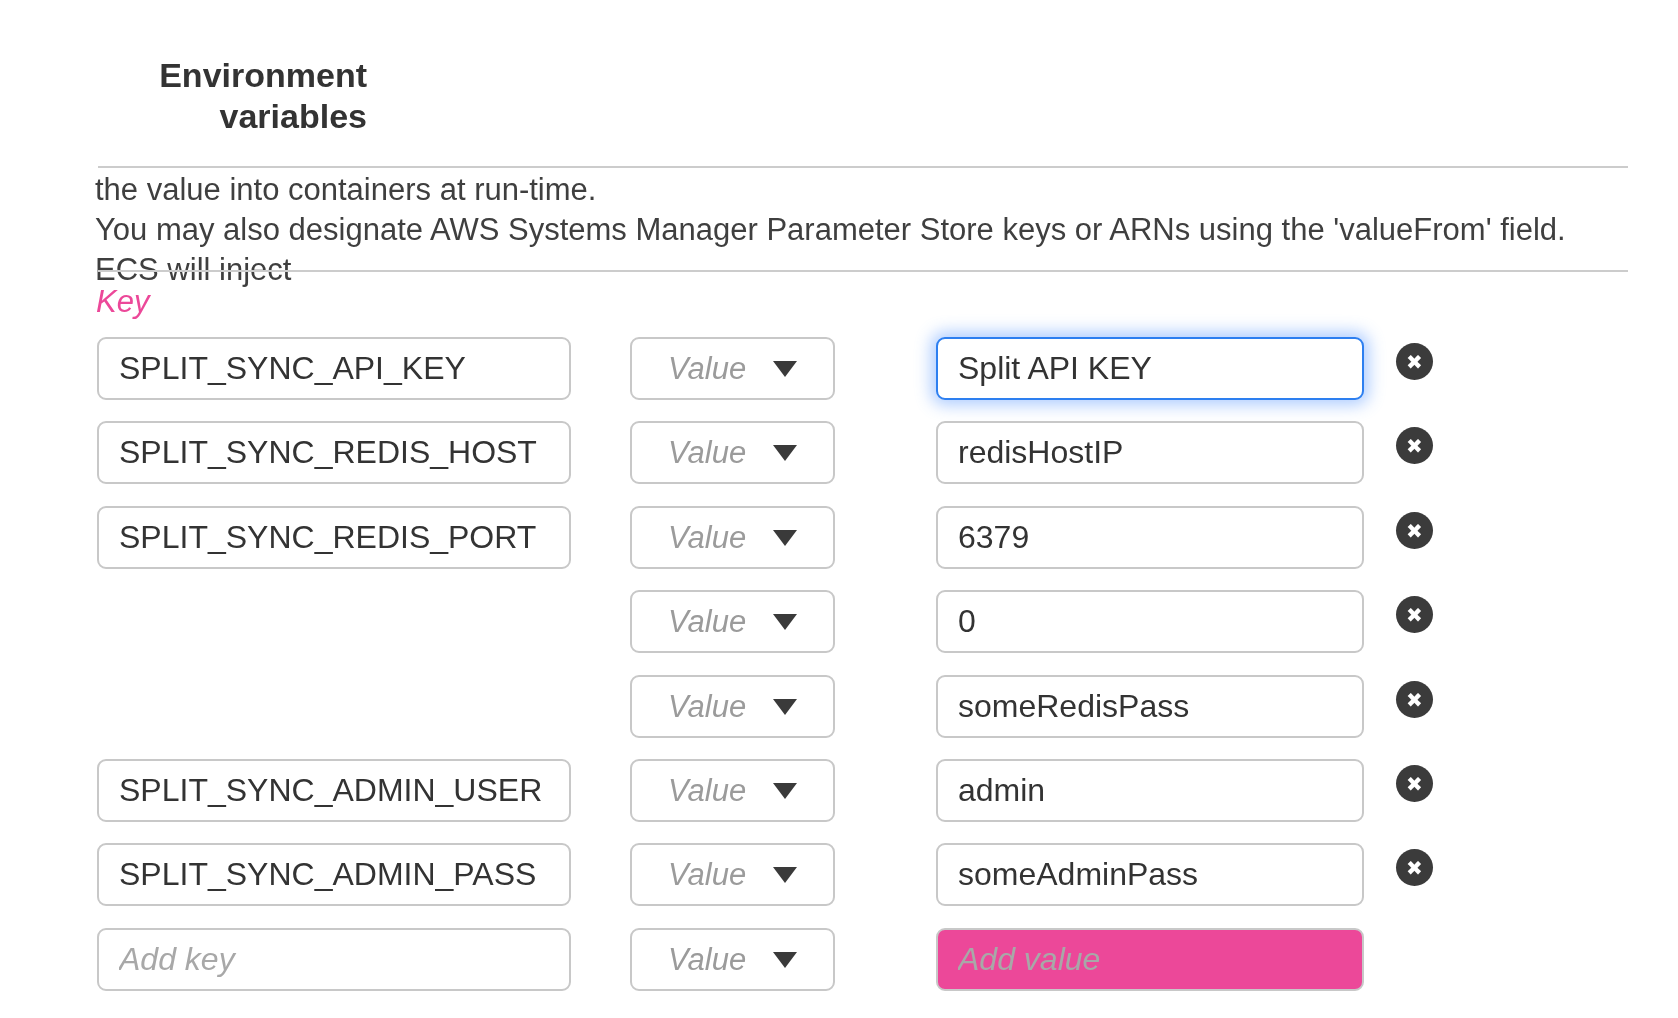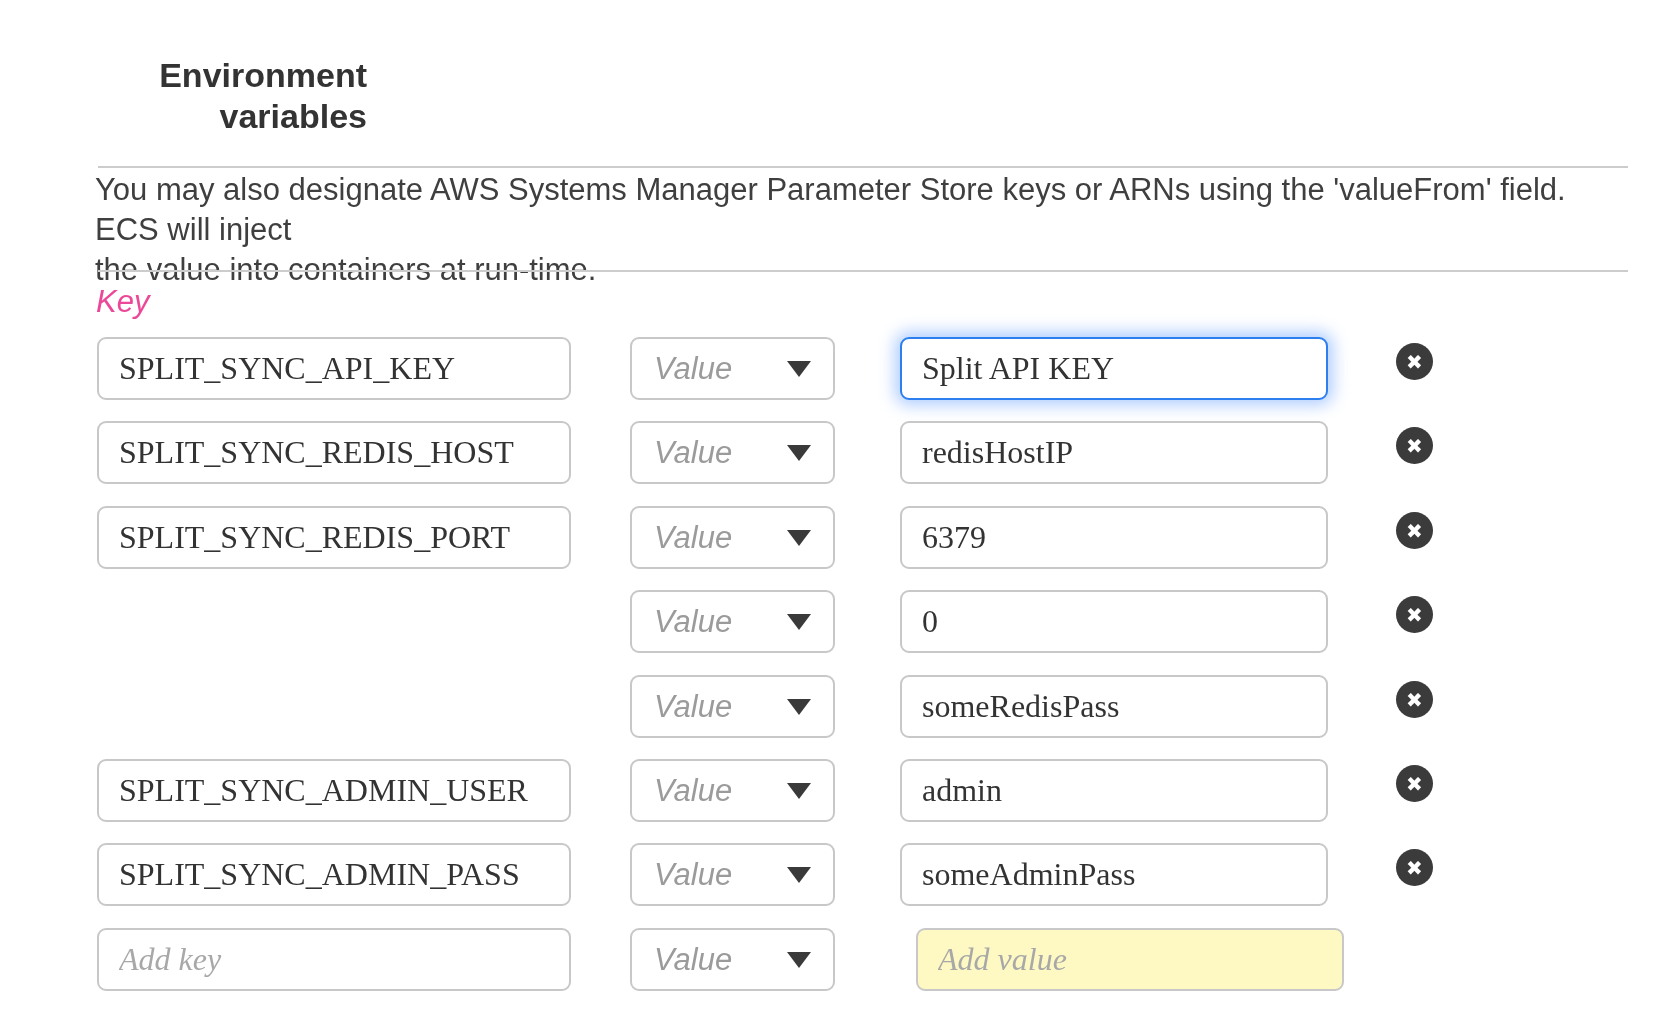--- a/index.html
+++ b/index.html
@@ -67,56 +67,55 @@
   }
 
   .inp {
     position: absolute;
     top: 0;
     height: 63px;
     box-sizing: border-box;
     border: 2px solid #c8c8c8;
     border-radius: 9px;
     background: #ffffff;
-    font-family: Liberation Serif, serif;
+    font-family: Liberation Sans, sans-serif;
     font-size: 32px;
     color: #333333;
     padding: 0 20px;
     outline: none;
   }
   .inp::placeholder {
     color: #a8a8a8;
     font-style: italic;
     opacity: 1;
   }
   .inp.key { left: 97px; width: 474px; }
-  .inp.val { left: 900px; width: 428px; }
+  .inp.val { left: 936px; width: 428px; }
   .inp.val.focused {
     border: 2px solid #2d7ff0;
     box-shadow: 0 0 16px 5px rgba(77, 144, 254, 0.45);
   }
   .inp.val.disabled {
-    background: #fef9c3;
-    margin-left: 16px;
+    background: #ec4899;
   }
 
   .dropdown {
     position: absolute;
     left: 630px;
     top: 0;
     width: 205px;
     height: 63px;
     box-sizing: border-box;
     border: 2px solid #c8c8c8;
     border-radius: 9px;
     background: #ffffff;
     display: flex;
     align-items: center;
     justify-content: space-between;
-    padding: 0 22px;
+    padding: 0 36px;
     cursor: pointer;
   }
   .dd-label {
     font-size: 31px;
     font-style: italic;
     color: #9b9b9b;
   }
   .dd-caret {
     width: 0;
     height: 0;
@@ -151,22 +150,22 @@
 </head>
 <body>
 
 <div id="canvas">
 
   <div class="form-label">Environment variables</div>
 
   <div class="divider" id="divider-top"></div>
 
   <div class="description">
+    <div>the value into containers at run-time.</div>
     <div>You may also designate AWS Systems Manager Parameter Store keys or ARNs using the 'valueFrom' field. ECS will inject</div>
-    <div>the value into containers at run-time.</div>
   </div>
 
   <div class="divider" id="divider-mid"></div>
 
   <div class="col-header">Key</div>
 
   <div class="row" style="top:337px">
     <input class="inp key" value="SPLIT_SYNC_API_KEY" style="">
     <div class="dropdown">
       <span class="dd-label">Value</span>

